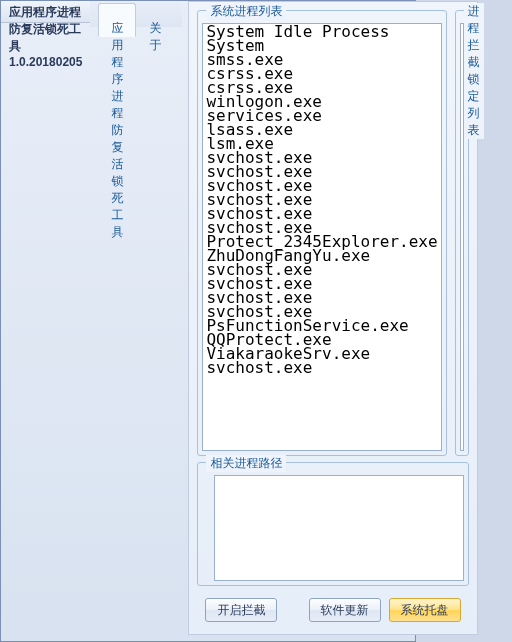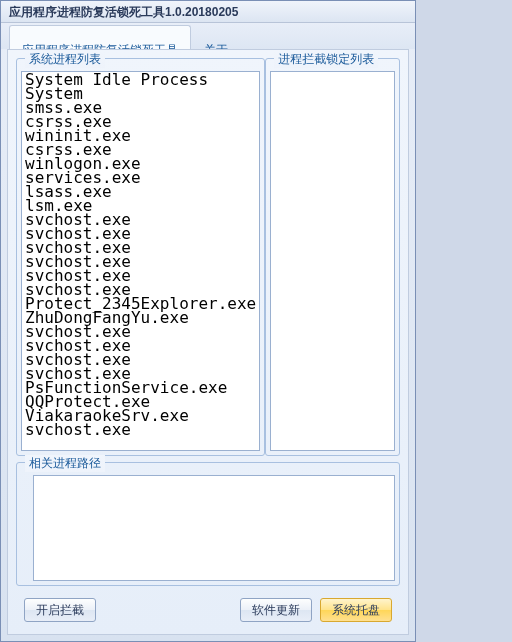--- a/index.html
+++ b/index.html
@@ -1,23 +1,23 @@
 <!DOCTYPE html>
 <html><head>
 <meta charset="utf-8">
 <style>
 * { box-sizing: border-box; margin: 0; padding: 0; }
 body { font-family: "SimSun", "宋体", Arial, sans-serif; font-size: 12px; background: #cfd8e8; width: 512px; height: 642px; overflow: hidden; }
-.window { width: 416px; height: 642px; background: linear-gradient(to bottom, #e8eef8 0%, #d8e2f0 100%); border: 1px solid #7a8fb5; display: flex; flex-direction: column; }
+.window { width: 416px; height: 642px; background: linear-gradient(to bottom, #e8eef8 0%, #d8e2f0 100%); border: 1px solid #7a8fb5; display: flex; }
 .titlebar { height: 22px; background: linear-gradient(to bottom, #f0f4fb 0%, #dce5f2 100%); padding: 3px 8px; color: #2a3a5a; font-weight: bold; font-size: 12px; border-bottom: 1px solid #b8c4d8; }
 .tabs { height: 26px; display: flex; padding: 2px 8px 0 8px; background: linear-gradient(to bottom, #e8eef8, #dde6f3); }
 .tab { padding: 16px 12px; color: #1a5a9a; cursor: pointer; border: 1px solid transparent; }
 .tab.active { background: #f8fbfe; border: 1px solid #c0ccdf; border-bottom: 1px solid #f8fbfe; border-radius: 3px 3px 0 0; }
 .content { flex: 1; background: linear-gradient(to bottom, #f0f5fc 0%, #e6eef9 100%); margin: 0 6px 6px 6px; border: 1px solid #c0ccdf; padding: 8px; display: flex; flex-direction: column; gap: 6px; }
-.top-row { display: flex; gap: 0; flex: 1; min-height: 0; border-radius: 32px; }
+.top-row { display: flex; gap: 8px; flex: 1; min-height: 0; border-radius: 32px; }
 .group { border: 1px solid #a8c0e0; border-radius: 3px; display: flex; flex-direction: column; position: relative; padding: 12px 4px 4px 4px; }
 .group-left { flex: 1.05; }
 .group-right { flex: 0.95; }
 .group-bottom { height: 124px; padding-left: 16px; }
 .group-label { position: absolute; top: -8px; left: 8px; background: linear-gradient(to bottom, #f0f5fc, #eef3fb); padding: 0 4px; color: #1a5a9a; font-size: 12px; }
 .listbox { flex: 1; background: #fff; border: 1px solid #9ab0d0; overflow-y: scroll; font-family: "SimSun", "宋体", monospace; font-size: 16px; line-height: 14px; padding: 1px; }
 .listbox::-webkit-scrollbar { width: 16px; }
 .listbox::-webkit-scrollbar-track { background: #e8ecf4; border-left: 1px solid #c0ccdf; }
 .listbox::-webkit-scrollbar-thumb { background: linear-gradient(to right, #d0daea, #b8c6dc); border: 1px solid #98a8c4; border-radius: 2px; }
 .listbox::-webkit-scrollbar-button { background: #d8e0ee; height: 16px; border: 1px solid #a8b8d0; }
@@ -41,21 +41,20 @@
   </div>
   <div class="content">
     <div class="top-row">
       <div class="group group-left">
         <div class="group-label">系统进程列表</div>
         <div class="listbox" id="process-listbox">
             <div class="list-item">System Idle Process</div>
             <div class="list-item">System</div>
             <div class="list-item">smss.exe</div>
             <div class="list-item">csrss.exe</div>
-            <div class="list-item">wininit.exe</div>
             <div class="list-item">csrss.exe</div>
             <div class="list-item">winlogon.exe</div>
             <div class="list-item">services.exe</div>
             <div class="list-item">lsass.exe</div>
             <div class="list-item">lsm.exe</div>
             <div class="list-item">svchost.exe</div>
             <div class="list-item">svchost.exe</div>
             <div class="list-item">svchost.exe</div>
             <div class="list-item">svchost.exe</div>
             <div class="list-item">svchost.exe</div>

